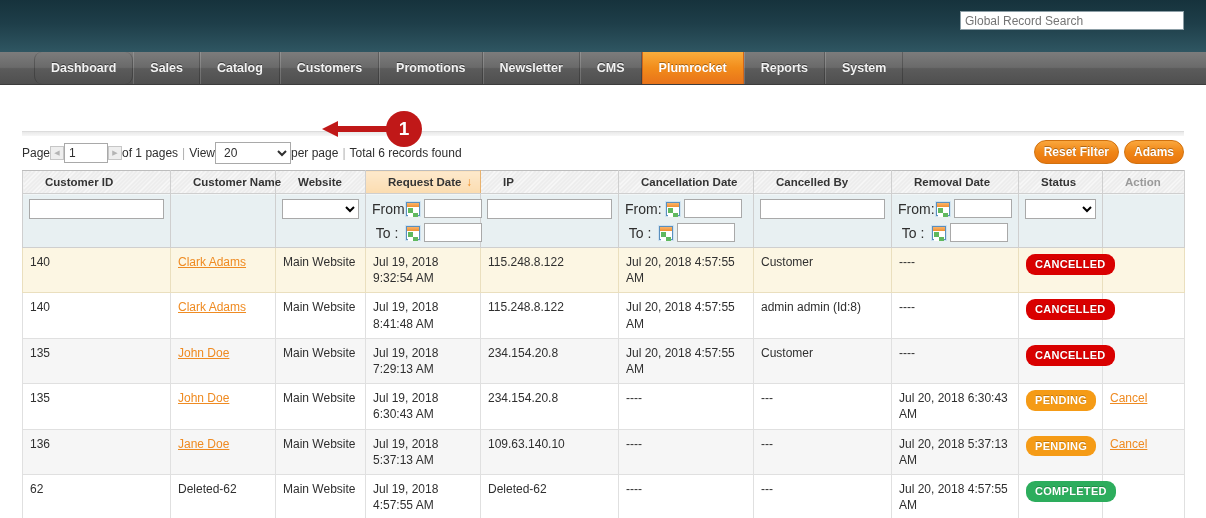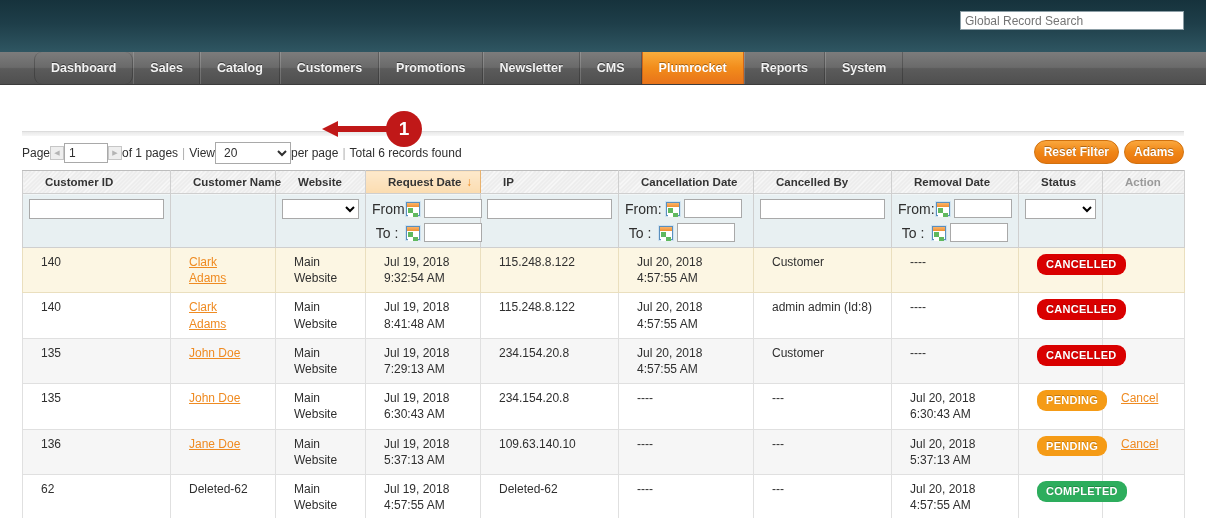--- a/index.html
+++ b/index.html
@@ -178,21 +178,21 @@
     box-shadow:5px 0 0 #ffffff, 0 4px 0 #ffffff, 5px 4px 0 #5fb85f;
   }
   .dr-input{
     width:58px; height:19px; border:1px solid #a9a9a9; background:#fff;
     font-family:"Liberation Sans",sans-serif; font-size:12px;
     padding:0 3px; outline:none;
   }
 
   tr.data-row td{
     border:1px solid #e0e0e0;
-    padding:6px 18px; height:41px;
+    padding:6px 7px; height:41px;
     vertical-align:top; color:#2f2f2f; font-size:12px;
     line-height:1.35;
   }
   tr.data-row.highlight td{ background:#fcf6e3; border-color:#eadfbe; }
   tr.data-row.odd td{ background:#ffffff; }
   tr.data-row.even td{ background:#f6f6f6; }
 
   a.grid-link{ color:#ef8b22; text-decoration:underline; cursor:pointer; }
 
   .badge{

